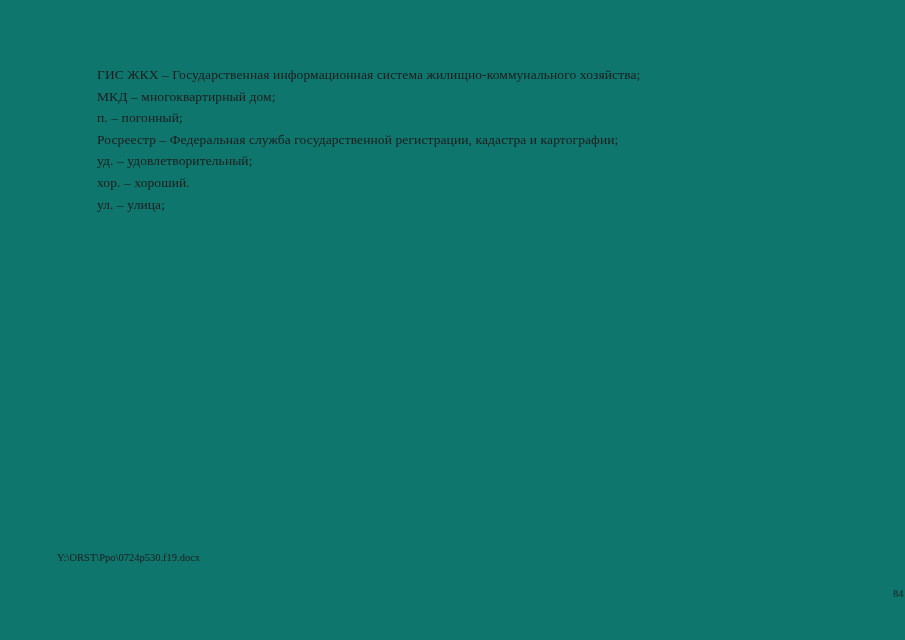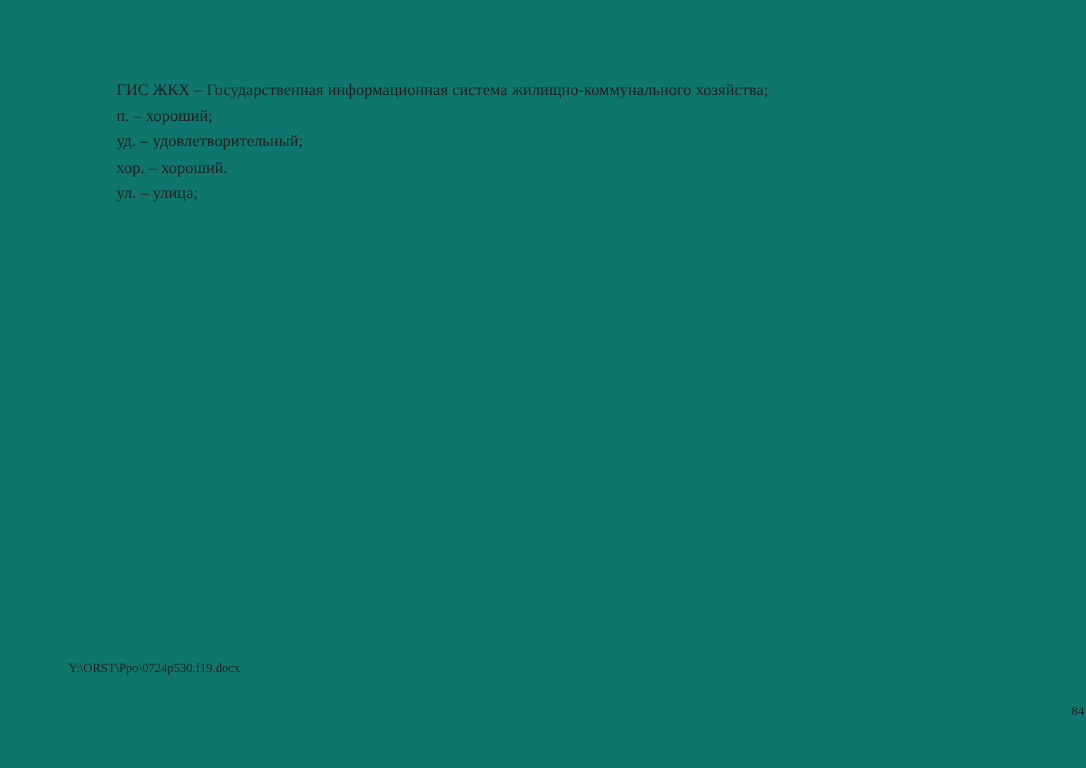--- a/index.html
+++ b/index.html
@@ -47,21 +47,23 @@
     padding-left: 40px;
   }
 </style>
 </head>
 <body>
 
 <div class="page">
 
   <div class="abbr-block">
     <span class="abbr-line">ГИС ЖКХ – Государственная информационная система жилищно-коммунального хозяйства;</span>
-    <span class="abbr-line">п. – хороший;</span>
+    <span class="abbr-line">МКД – многоквартирный дом;</span>
+    <span class="abbr-line">п. – погонный;</span>
+    <span class="abbr-line">Росреестр – Федеральная служба государственной регистрации, кадастра и картографии;</span>
     <span class="abbr-line">уд. – удовлетворительный;</span>
     <span class="abbr-line">хор. – хороший.</span>
     <span class="abbr-line">ул. – улица;</span>
   </div>
 
   <div class="footer-path">Y:\ORST\Ppo\0724p530.f19.docx</div>
   <div class="footer-page">84</div>
 
 </div>
 

